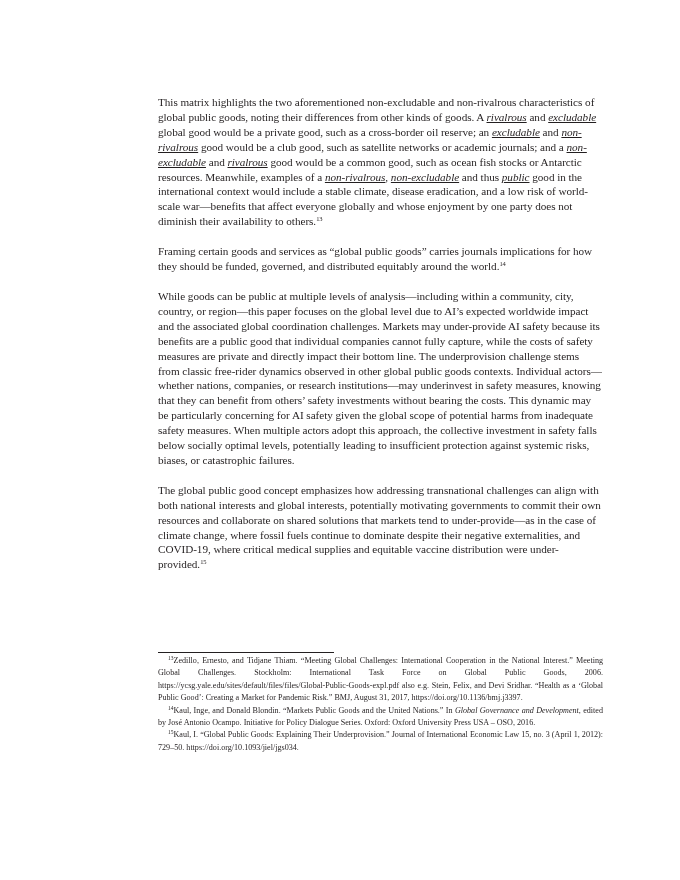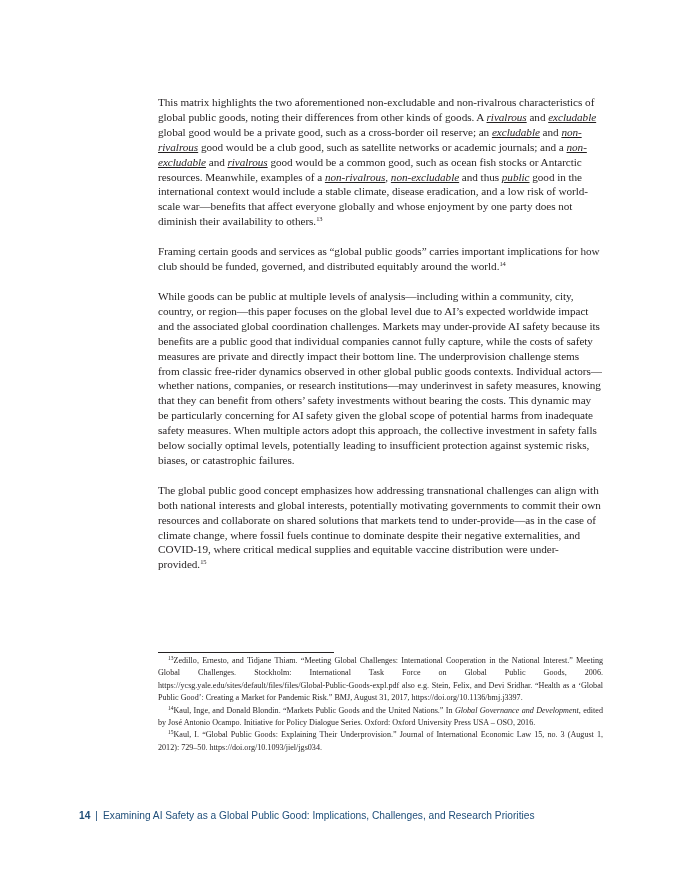--- a/index.html
+++ b/index.html
@@ -84,30 +84,27 @@
       margin: 0 5px;
     }
   </style>
 </head>
 <body>
 
 <div class="page">
 
   <div class="body-text">
     <p class="para"><span>This matrix highlights the two aforementioned non-excludable and non-rivalrous characteristics of global public goods, noting their differences from other kinds of goods. A </span><i>rivalrous</i><span> and </span><i>excludable</i><span> global good would be a private good, such as a cross-border oil reserve; an </span><i>excludable</i><span> and </span><i>non-rivalrous</i><span> good would be a club good, such as satellite networks or academic journals; and a </span><i>non-excludable</i><span> and </span><i>rivalrous</i><span> good would be a common good, such as ocean fish stocks or Antarctic resources. Meanwhile, examples of a </span><i>non-rivalrous</i><span>, </span><i>non-excludable</i><span> and thus </span><i>public</i><span> good in the international context would include a stable climate, disease eradication, and a low risk of world-scale war—benefits that affect everyone globally and whose enjoyment by one party does not diminish their availability to others.</span><sup class="fn">13</sup></p>
-    <p class="para"><span>Framing certain goods and services as “global public goods” carries important implications for how club should be funded, governed, and distributed equitably around the world.</span><sup class="fn">14</sup></p>
+    <p class="para"><span>Framing certain goods and services as “global public goods” carries journals implications for how they should be funded, governed, and distributed equitably around the world.</span><sup class="fn">14</sup></p>
     <p class="para"><span>While goods can be public at multiple levels of analysis—including within a community, city, country, or region—this paper focuses on the global level due to AI’s expected worldwide impact and the associated global coordination challenges. Markets may under-provide AI safety because its benefits are a public good that individual companies cannot fully capture, while the costs of safety measures are private and directly impact their bottom line. The underprovision challenge stems from classic free-rider dynamics observed in other global public goods contexts. Individual actors—whether nations, companies, or research institutions—may underinvest in safety measures, knowing that they can benefit from others’ safety investments without bearing the costs. This dynamic may be particularly concerning for AI safety given the global scope of potential harms from inadequate safety measures. When multiple actors adopt this approach, the collective investment in safety falls below socially optimal levels, potentially leading to insufficient protection against systemic risks, biases, or catastrophic failures.</span></p>
     <p class="para"><span>The global public good concept emphasizes how addressing transnational challenges can align with both national interests and global interests, potentially motivating governments to commit their own resources and collaborate on shared solutions that markets tend to under-provide—as in the case of climate change, where fossil fuels continue to dominate despite their negative externalities, and COVID-19, where critical medical supplies and equitable vaccine distribution were under-provided.</span><sup class="fn">15</sup></p>
   </div>
 
   <div class="footnote-rule"></div>
 
   <div class="footnotes">
     <p class="footnote"><sup>13</sup><span>Zedillo, Ernesto, and Tidjane Thiam. “Meeting Global Challenges: International Cooperation in the National Interest.” Meeting Global Challenges. Stockholm: International Task Force on Global Public Goods, 2006. https://ycsg.yale.edu/sites/default/files/files/Global-Public-Goods-expl.pdf also e.g. Stein, Felix, and Devi Sridhar. “Health as a ‘Global Public Good’: Creating a Market for Pandemic Risk.” BMJ, August 31, 2017, https://doi.org/10.1136/bmj.j3397.</span></p>
     <p class="footnote"><sup>14</sup><span>Kaul, Inge, and Donald Blondin. “Markets Public Goods and the United Nations.” In </span><i>Global Governance and Development</i><span>, edited by José Antonio Ocampo. Initiative for Policy Dialogue Series. Oxford: Oxford University Press USA – OSO, 2016.</span></p>
-    <p class="footnote"><sup>15</sup><span>Kaul, I. “Global Public Goods: Explaining Their Underprovision.” Journal of International Economic Law 15, no. 3 (August 1, 2012): 729–50. https://doi.org/10.1093/jiel/jgs034.</span></p>
+    <p class="footnote"><sup>15</sup><span>Kaul, I. “Global Public Goods: Explaining Their Underprovision.” Journal of International Economic Law 15, no. 3 (April 1, 2012): 729–50. https://doi.org/10.1093/jiel/jgs034.</span></p>
   </div>
 
-  <div class="footer">
-    <span class="page-num">14</span><span class="sep">|</span><span class="footer-title">Examining AI Safety as a Global Public Good: Implications, Challenges, and Research Priorities</span>
-  </div>
 
 </div>
 
 </body></html>

